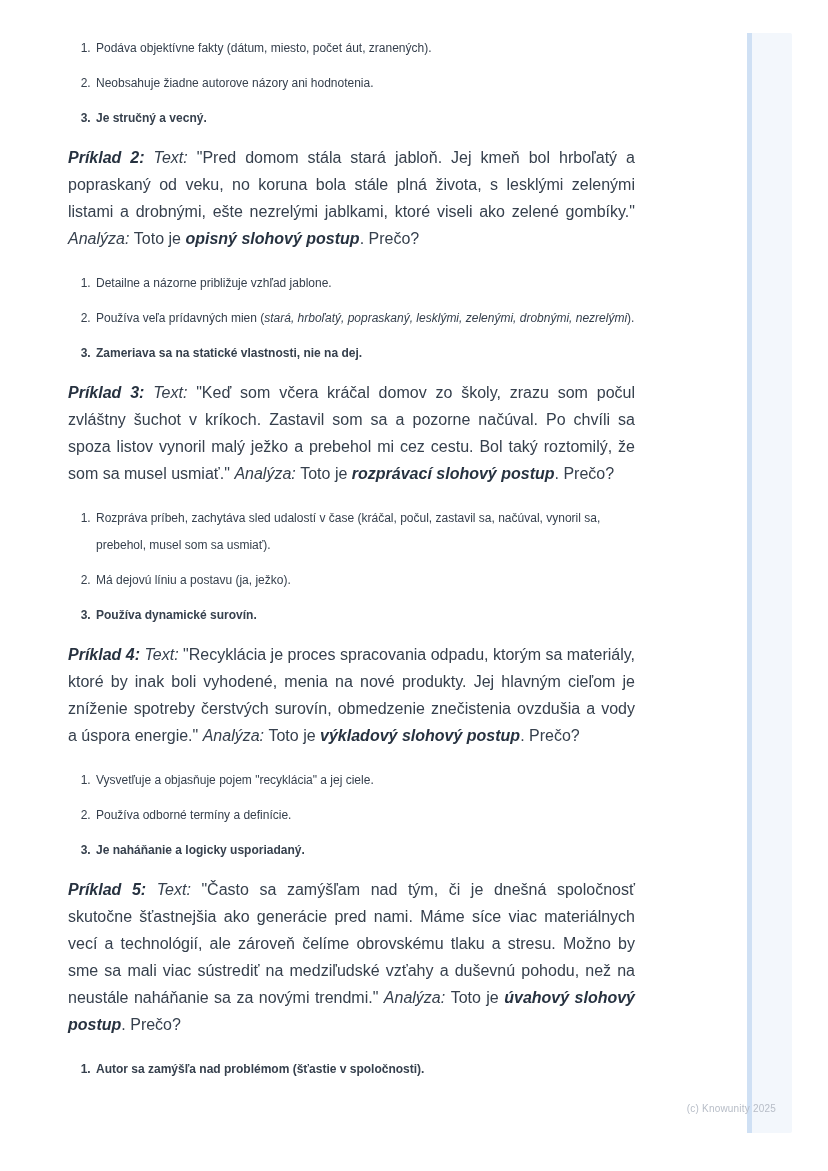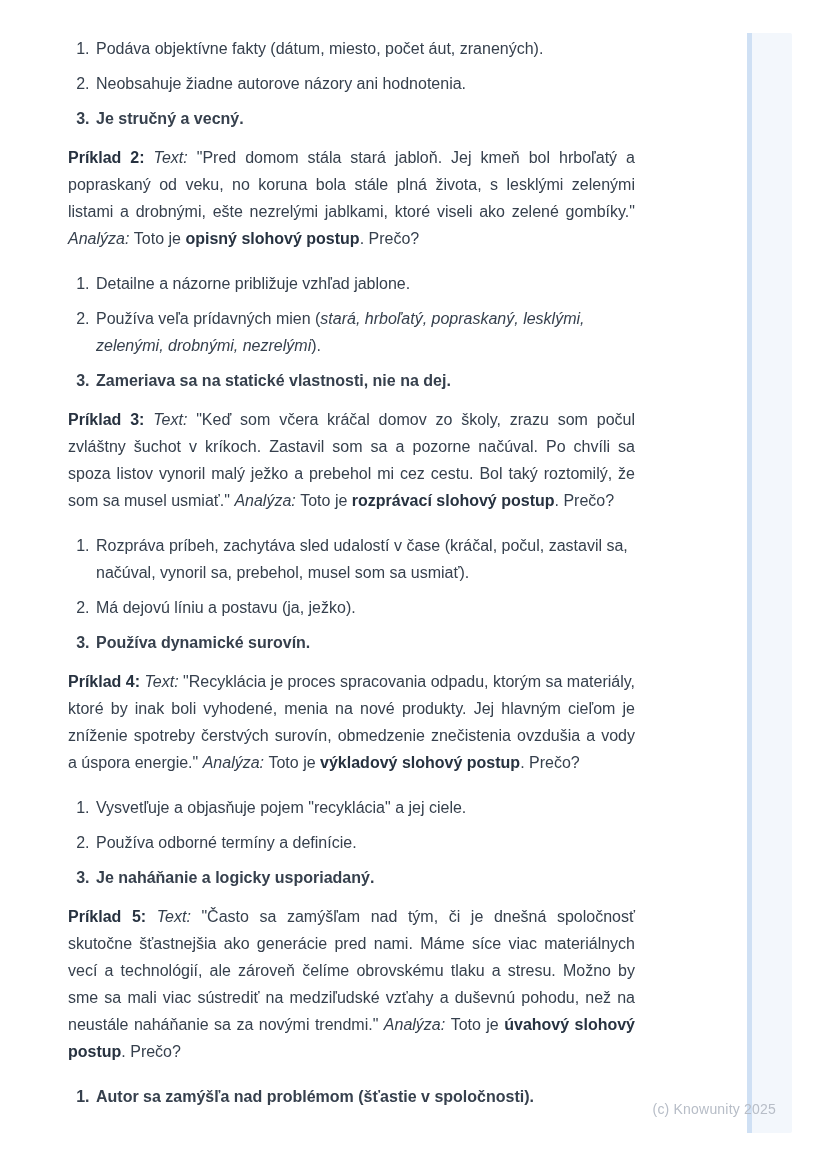--- a/index.html
+++ b/index.html
@@ -9,35 +9,35 @@
     background: var(--background, #ffffff);
     color: var(--text, #36404d);
     font-family: "Liberation Sans", sans-serif;
   }
   .content { position: absolute; left: 68px; top: 35px; width: 567px; }
   .para {
     margin: 0 0 18px; font-size: 16px; line-height: 27px;
     text-align: justify; hyphens: none;
   }
   ol { margin: 0 0 12px; padding: 0 0 0 26px; }
-  li { font-size: 16px; line-height: 27px; margin: 0 0 8px; padding-left: 2px; }
+  li { font-size: 12px; line-height: 27px; margin: 0 0 8px; padding-left: 2px; }
   li:last-child { margin-bottom: 0; font-weight: bold; }
-  .seg-b { font-weight: 700; color: var(--bold_text, #273240); }
+  .seg-b { font-weight: 700; color: var(--bold_text, #273240); font-style: italic; }
   .seg-i { font-style: italic; }
   .bar {
     position: absolute; left: 747px; top: 33px; width: 45px; height: 1100px;
     background: var(--bar_fill, #f3f7fc); border-radius: 2px; z-index: 1;
   }
   .bar-edge {
     position: absolute; left: 0; top: 0; width: 5px; height: 100%;
     background: var(--bar_edge, #cfe0f4);
   }
   .watermark {
     position: absolute; top: 1101px; right: 52px;
-    font-size: 14px; line-height: 16px; letter-spacing: 0.2px;
+    font-size: 10px; line-height: 16px; letter-spacing: 0.2px;
     color: var(--watermark, #b7bdc7); z-index: 2; white-space: nowrap;
   }
 </style>
 </head>
 <body style="--background: #ffffff; --text: #36404d; --bold_text: #273240; --watermark: #b7bdc7; --bar_fill: #f3f7fc; --bar_edge: #cfe0f4;">
 
 <div class="bar">
   <div class="bar-edge"></div>
 </div>
 

